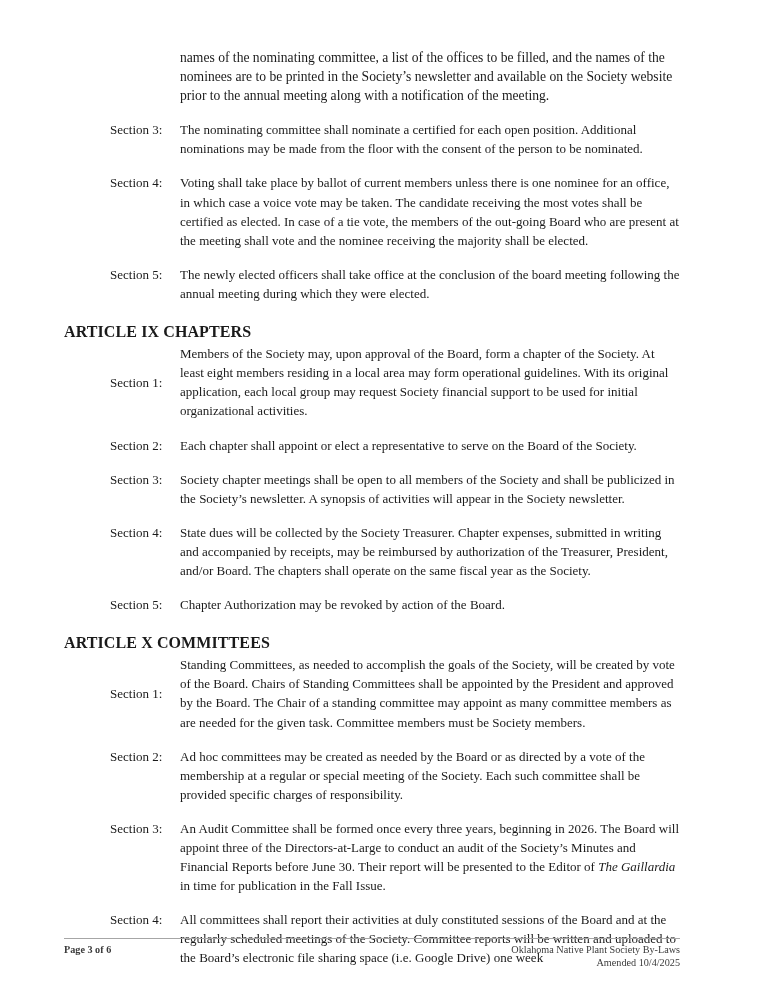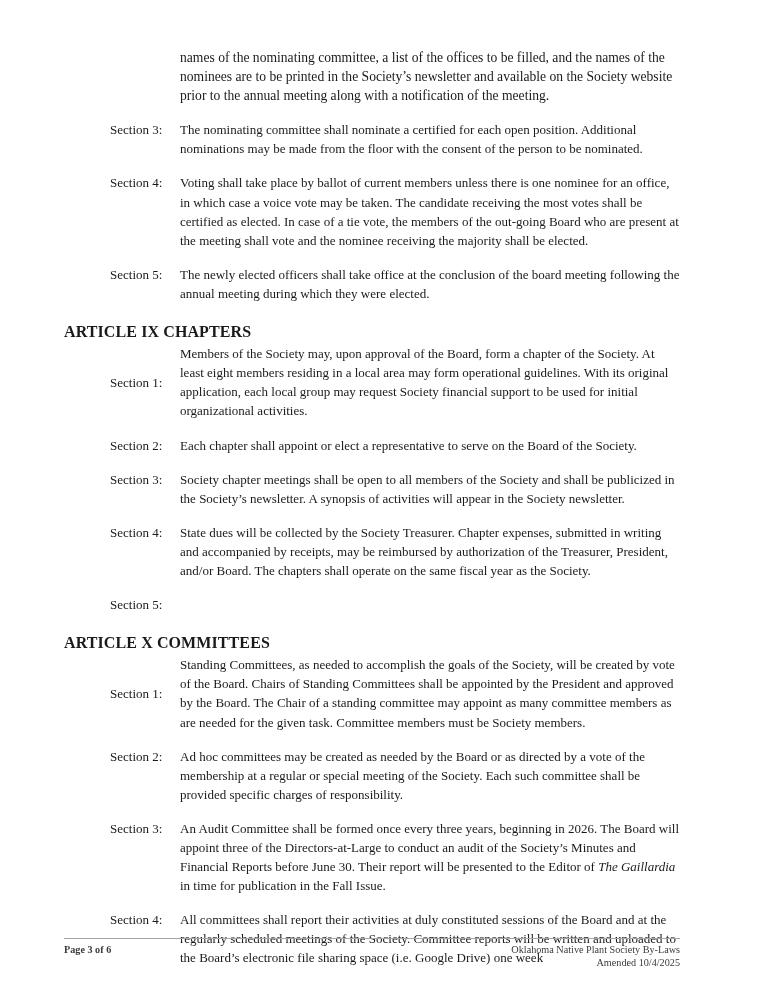--- a/index.html
+++ b/index.html
@@ -138,20 +138,21 @@
     <div class="section-row">
       <div class="section-label">Section 3:</div>
       <div class="section-body">Society chapter meetings shall be open to all members of the Society and shall be publicized in the Society’s newsletter.  A synopsis of activities will appear in the Society newsletter.</div>
     </div>
     <div class="section-row">
       <div class="section-label">Section 4:</div>
       <div class="section-body">State dues will be collected by the Society Treasurer.  Chapter expenses, submitted in writing and accompanied by receipts, may be reimbursed by authorization of the Treasurer, President, and/or Board. The chapters shall operate on the same fiscal year as the Society.</div>
     </div>
     <div class="section-row">
       <div class="section-label">Section 5:</div>
+      <div class="section-body">Chapter Authorization may be revoked by action of the Board.</div>
     </div>
 
     <div class="article-heading">ARTICLE X COMMITTEES</div>
 
     <div class="section-row">
       <div class="section-label">Section 1:</div>
       <div class="section-body">Standing Committees, as needed to accomplish the goals of the Society, will be created by vote of the Board.  Chairs of Standing Committees shall be appointed by the President and approved by the Board. The Chair of a standing committee may appoint as many committee members as are needed for the given task.  Committee members must be Society members.</div>
     </div>
     <div class="section-row">
       <div class="section-label">Section 2:</div>

